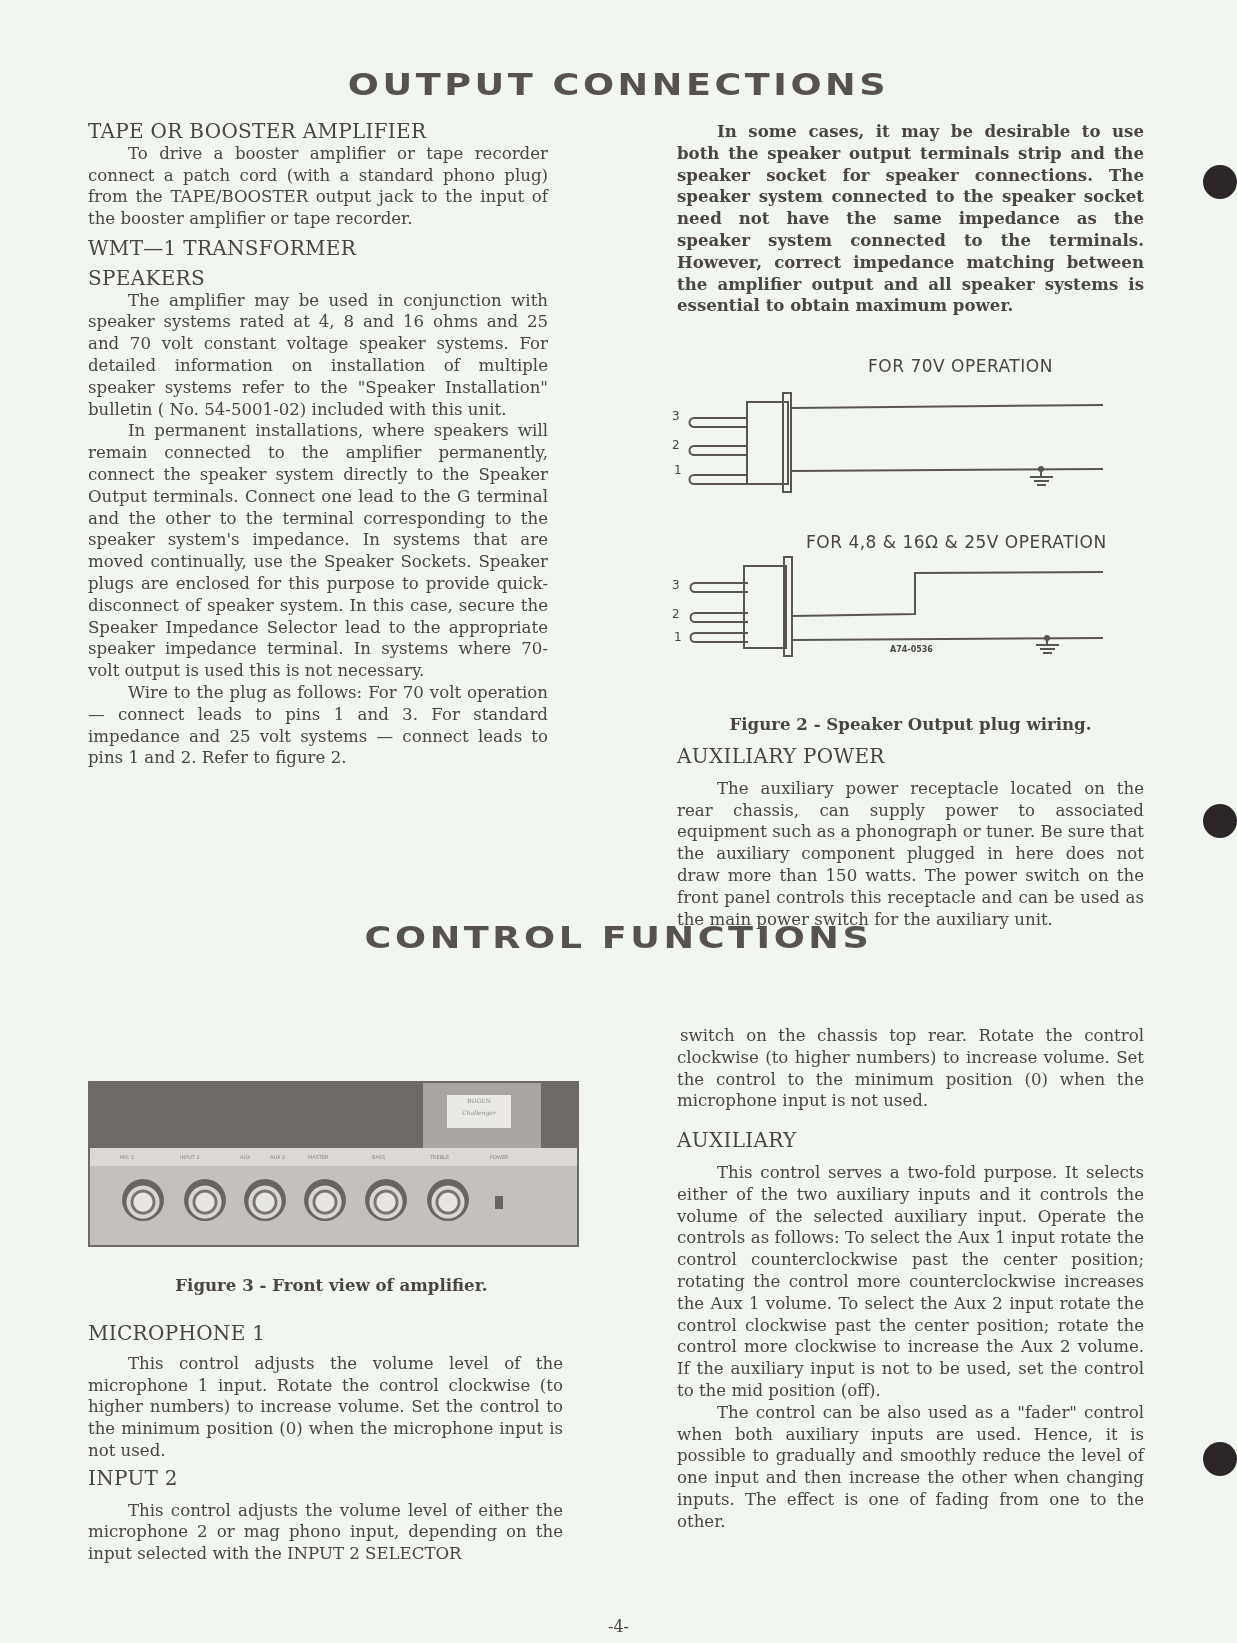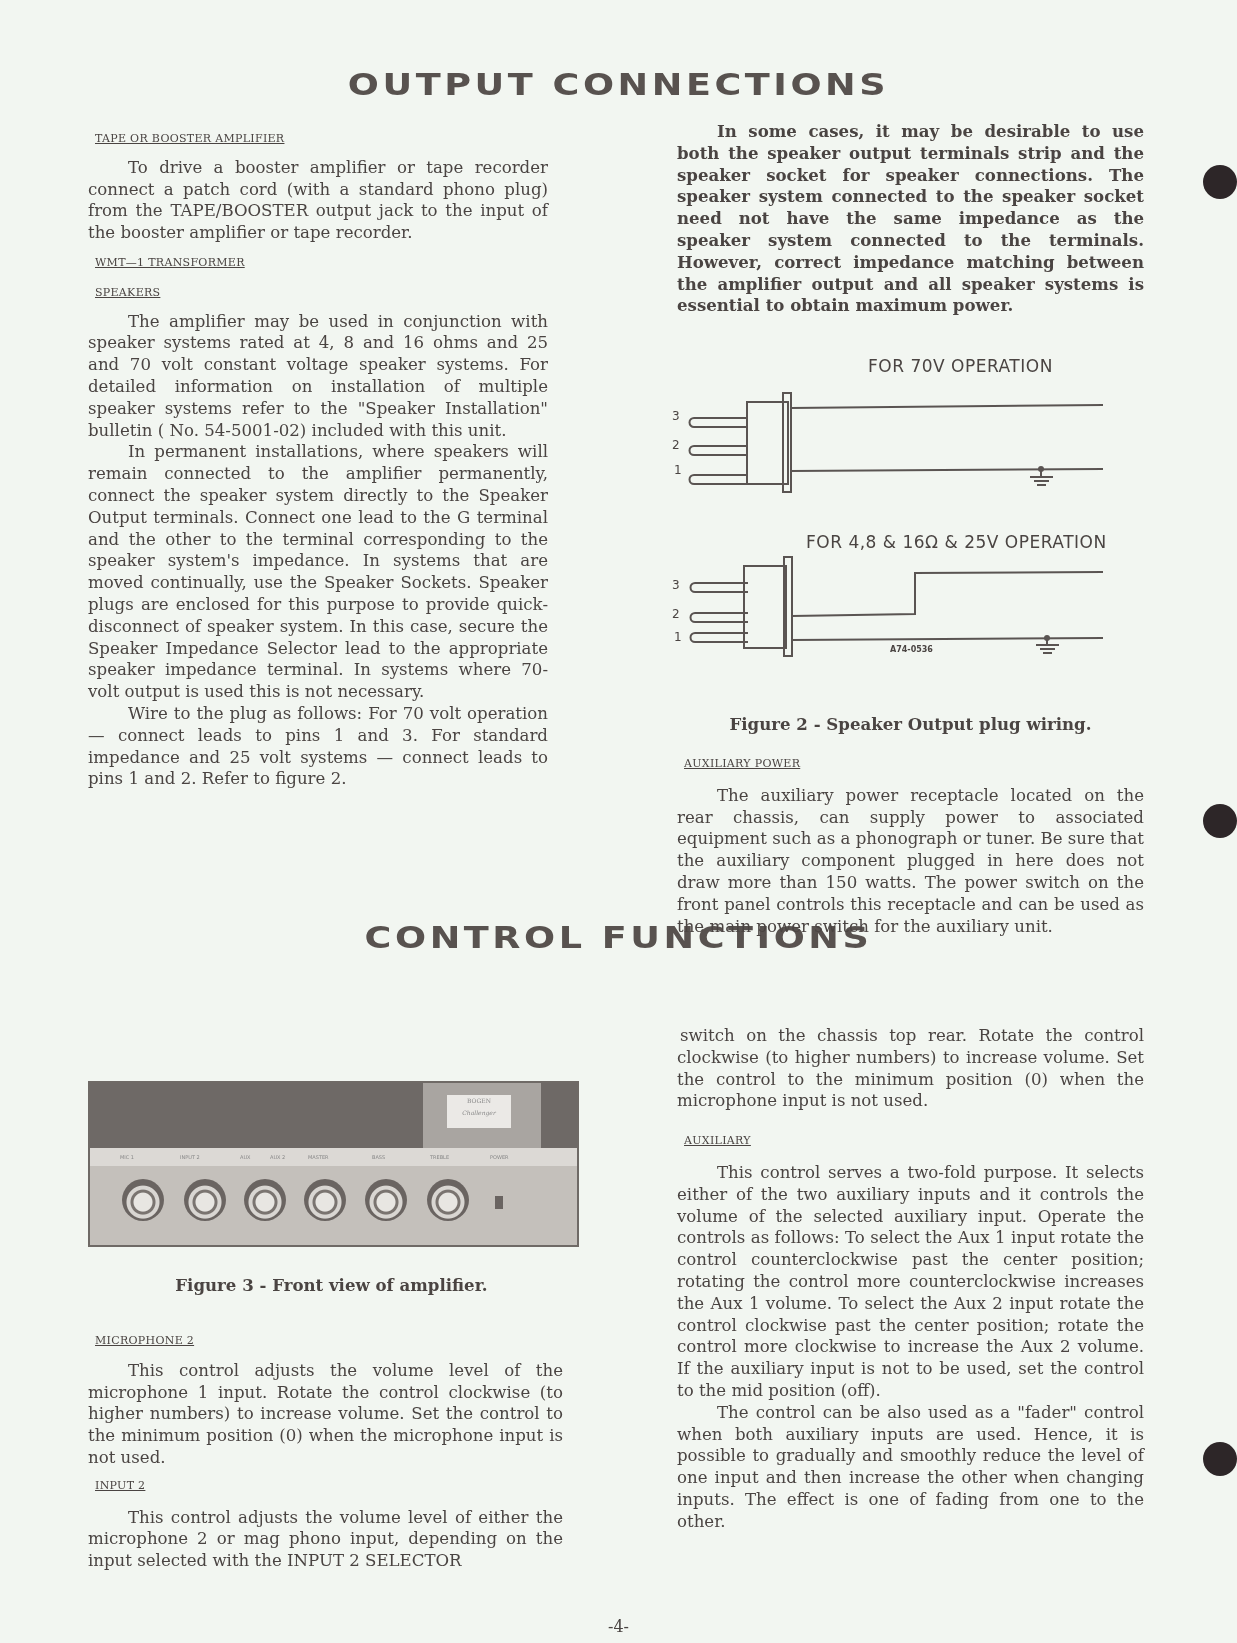--- a/index.html
+++ b/index.html
@@ -11,21 +11,21 @@
   }
   .heading {
     position: absolute; left: 0; width: 1237px; text-align: center;
     font-family: "DejaVu Sans", "Liberation Sans", sans-serif;
     font-weight: bold; font-size: 31px; letter-spacing: 3px;
     color: #58524f; transform: scaleX(1.18);
   }
   .col { position: absolute; font-size: 16.6px; line-height: 21.8px; }
   .col p { margin: 0; text-align: justify; }
   .col p.ind { text-indent: 40px; }
-  .sub { font-size: 11px; margin: 7px; letter-spacing: 0.3px; text-decoration: underline; }
+  .sub { font-size: 20px; margin: 0; letter-spacing: 0.3px; }
   .left { left: 88px; width: 460px; }
   .right { left: 677px; width: 467px; }
   .bold p { font-weight: bold; }
   .caption { position: absolute; font-size: 16.6px; text-align: center; font-weight: bold; }
   .diag-label {
     position: absolute; font-family: "DejaVu Sans", "Liberation Sans", sans-serif;
     font-size: 17px; color: #4a4442; letter-spacing: 0.5px;
   }
   .pin-label { position: absolute; font-family: "DejaVu Sans", sans-serif; font-size: 12px; }
   .punch { position: absolute; width: 34px; height: 34px; border-radius: 50%; background: #2d2628; }
@@ -133,21 +133,21 @@
   <div class="knob" style="left:154px;"></div>
   <div class="knob" style="left:214px;"></div>
   <div class="knob" style="left:275px;"></div>
   <div class="knob" style="left:337px;"></div>
   <div class="switch"></div>
 </div>
 
 <div class="caption" style="left:88px; width:487px; top:1275px;">Figure 3 - Front view of amplifier.</div>
 
 <div class="col left" style="top:1323px; width:475px;">
-  <div class="sub">MICROPHONE 2</div>
+  <div class="sub">MICROPHONE 1</div>
   <p class="ind" style="margin-top:8px;">This control adjusts the volume level of the microphone 1 input. Rotate the control clockwise (to higher numbers) to increase volume. Set the control to the minimum position (0) when the microphone input is not used.</p>
   <div class="sub" style="margin-top:6px;">INPUT 2</div>
   <p class="ind" style="margin-top:10px;">This control adjusts the volume level of either the microphone 2 or mag phono input, depending on the input selected with the INPUT 2 SELECTOR</p>
 </div>
 
 <div class="col right" style="top:1025px;">
   <p style="text-indent:3px;">switch on the chassis top rear. Rotate the control clockwise (to higher numbers) to increase volume. Set the control to the minimum position (0) when the microphone input is not used.</p>
   <div class="sub" style="margin-top:18px;">AUXILIARY</div>
   <p class="ind" style="margin-top:10px;">This control serves a two-fold purpose. It selects either of the two auxiliary inputs and it controls the volume of the selected auxiliary input. Operate the controls as follows: To select the Aux 1 input rotate the control counterclockwise past the center position; rotating the control more counterclockwise increases the Aux 1 volume. To select the Aux 2 input rotate the control clockwise past the center position; rotate the control more clockwise to increase the Aux 2 volume. If the auxiliary input is not to be used, set the control to the mid position (off).</p>
   <p class="ind">The control can be also used as a "fader" control when both auxiliary inputs are used. Hence, it is possible to gradually and smoothly reduce the level of one input and then increase the other when changing inputs. The effect is one of fading from one to the other.</p>

